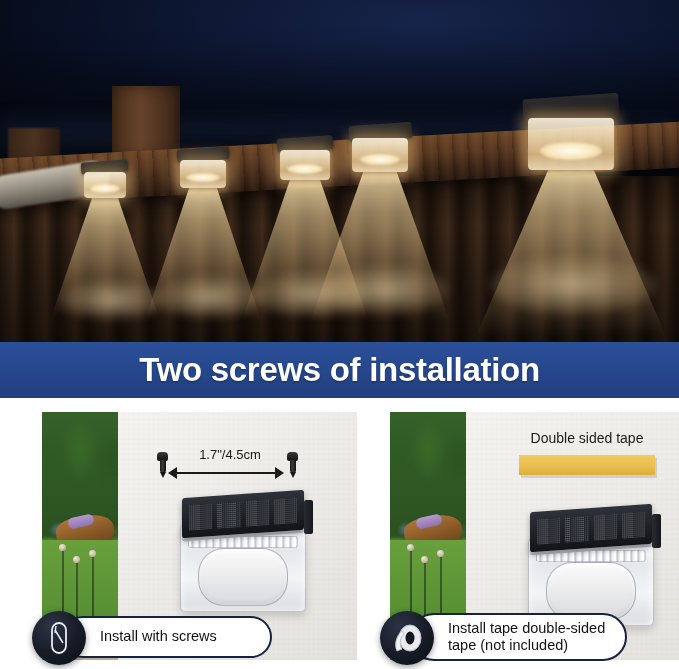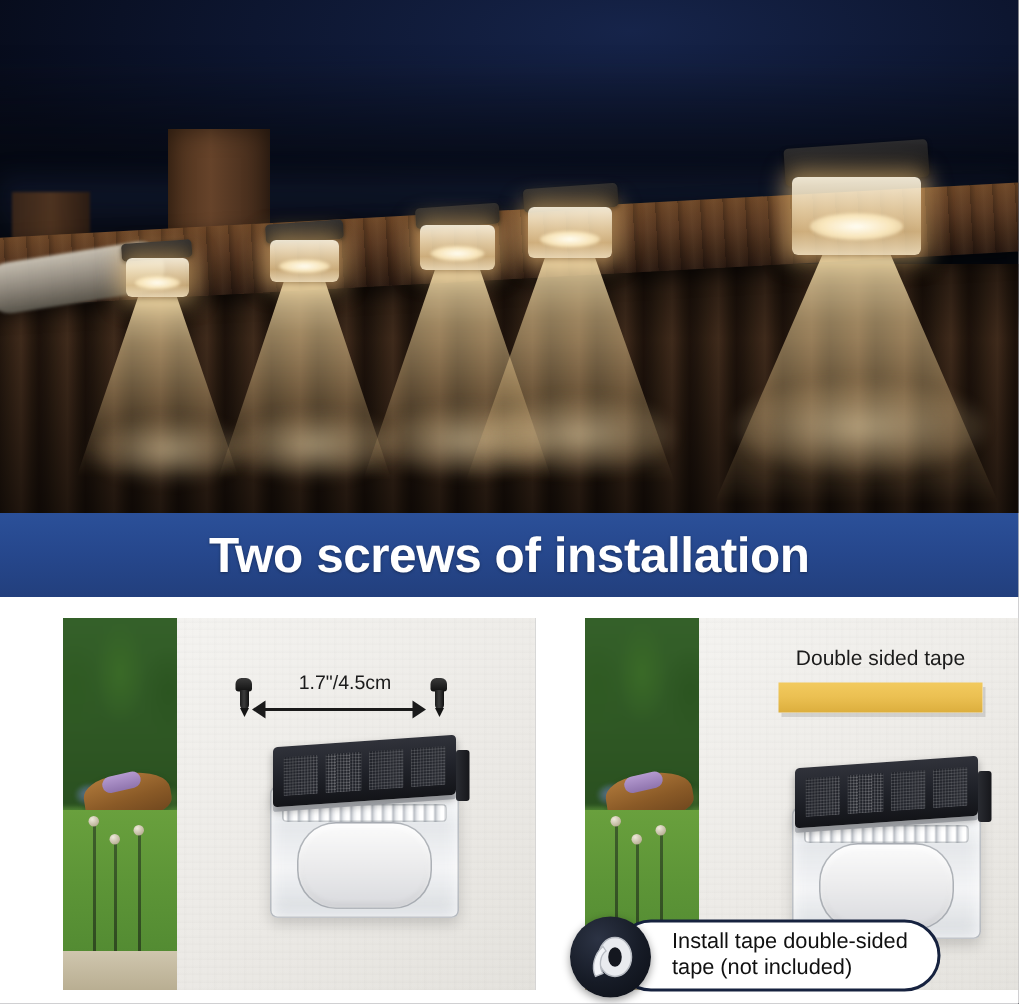--- a/index.html
+++ b/index.html
@@ -609,20 +609,34 @@
             <div class="cell"></div>
             <div class="cell"></div>
           </div>
         </div>
         <div class="prod-clip"></div>
       </div>
 
     </div>
   </div>
 
+  <div class="label-group left">
+    <div class="badge">
+      <span>
+        <svg width="26" height="34" viewBox="0 0 26 34">
+          <rect x="6" y="2" width="14" height="30" rx="7" ry="7" fill="none" stroke="#e8eaee" stroke-width="1.8"></rect>
+          <path d="M9 9 L17 22" stroke="#e8eaee" stroke-width="1.5" fill="none"></path>
+          <path d="M10 5 L9 12" stroke="#e8eaee" stroke-width="1.4" fill="none"></path>
+        </svg>
+      </span>
+    </div>
+    <div class="pill">
+      <span class="pill-text">Install with screws</span>
+    </div>
+  </div>
 
   <div class="label-group right">
     <div class="badge">
       <span>
         <svg width="34" height="30" viewBox="0 0 34 30">
           <ellipse cx="20" cy="15" rx="11" ry="13" fill="#e9ebef" stroke="#b8bcc3" stroke-width="1"></ellipse>
           <ellipse cx="20" cy="15" rx="4.5" ry="6.5" fill="#14171f"></ellipse>
           <path d="M12 8 C6 13, 4 22, 7 28 L12 26 C9 21, 10 14, 14 11 Z" fill="#f2f4f7" stroke="#b8bcc3" stroke-width="0.9"></path>
         </svg>
       </span>

